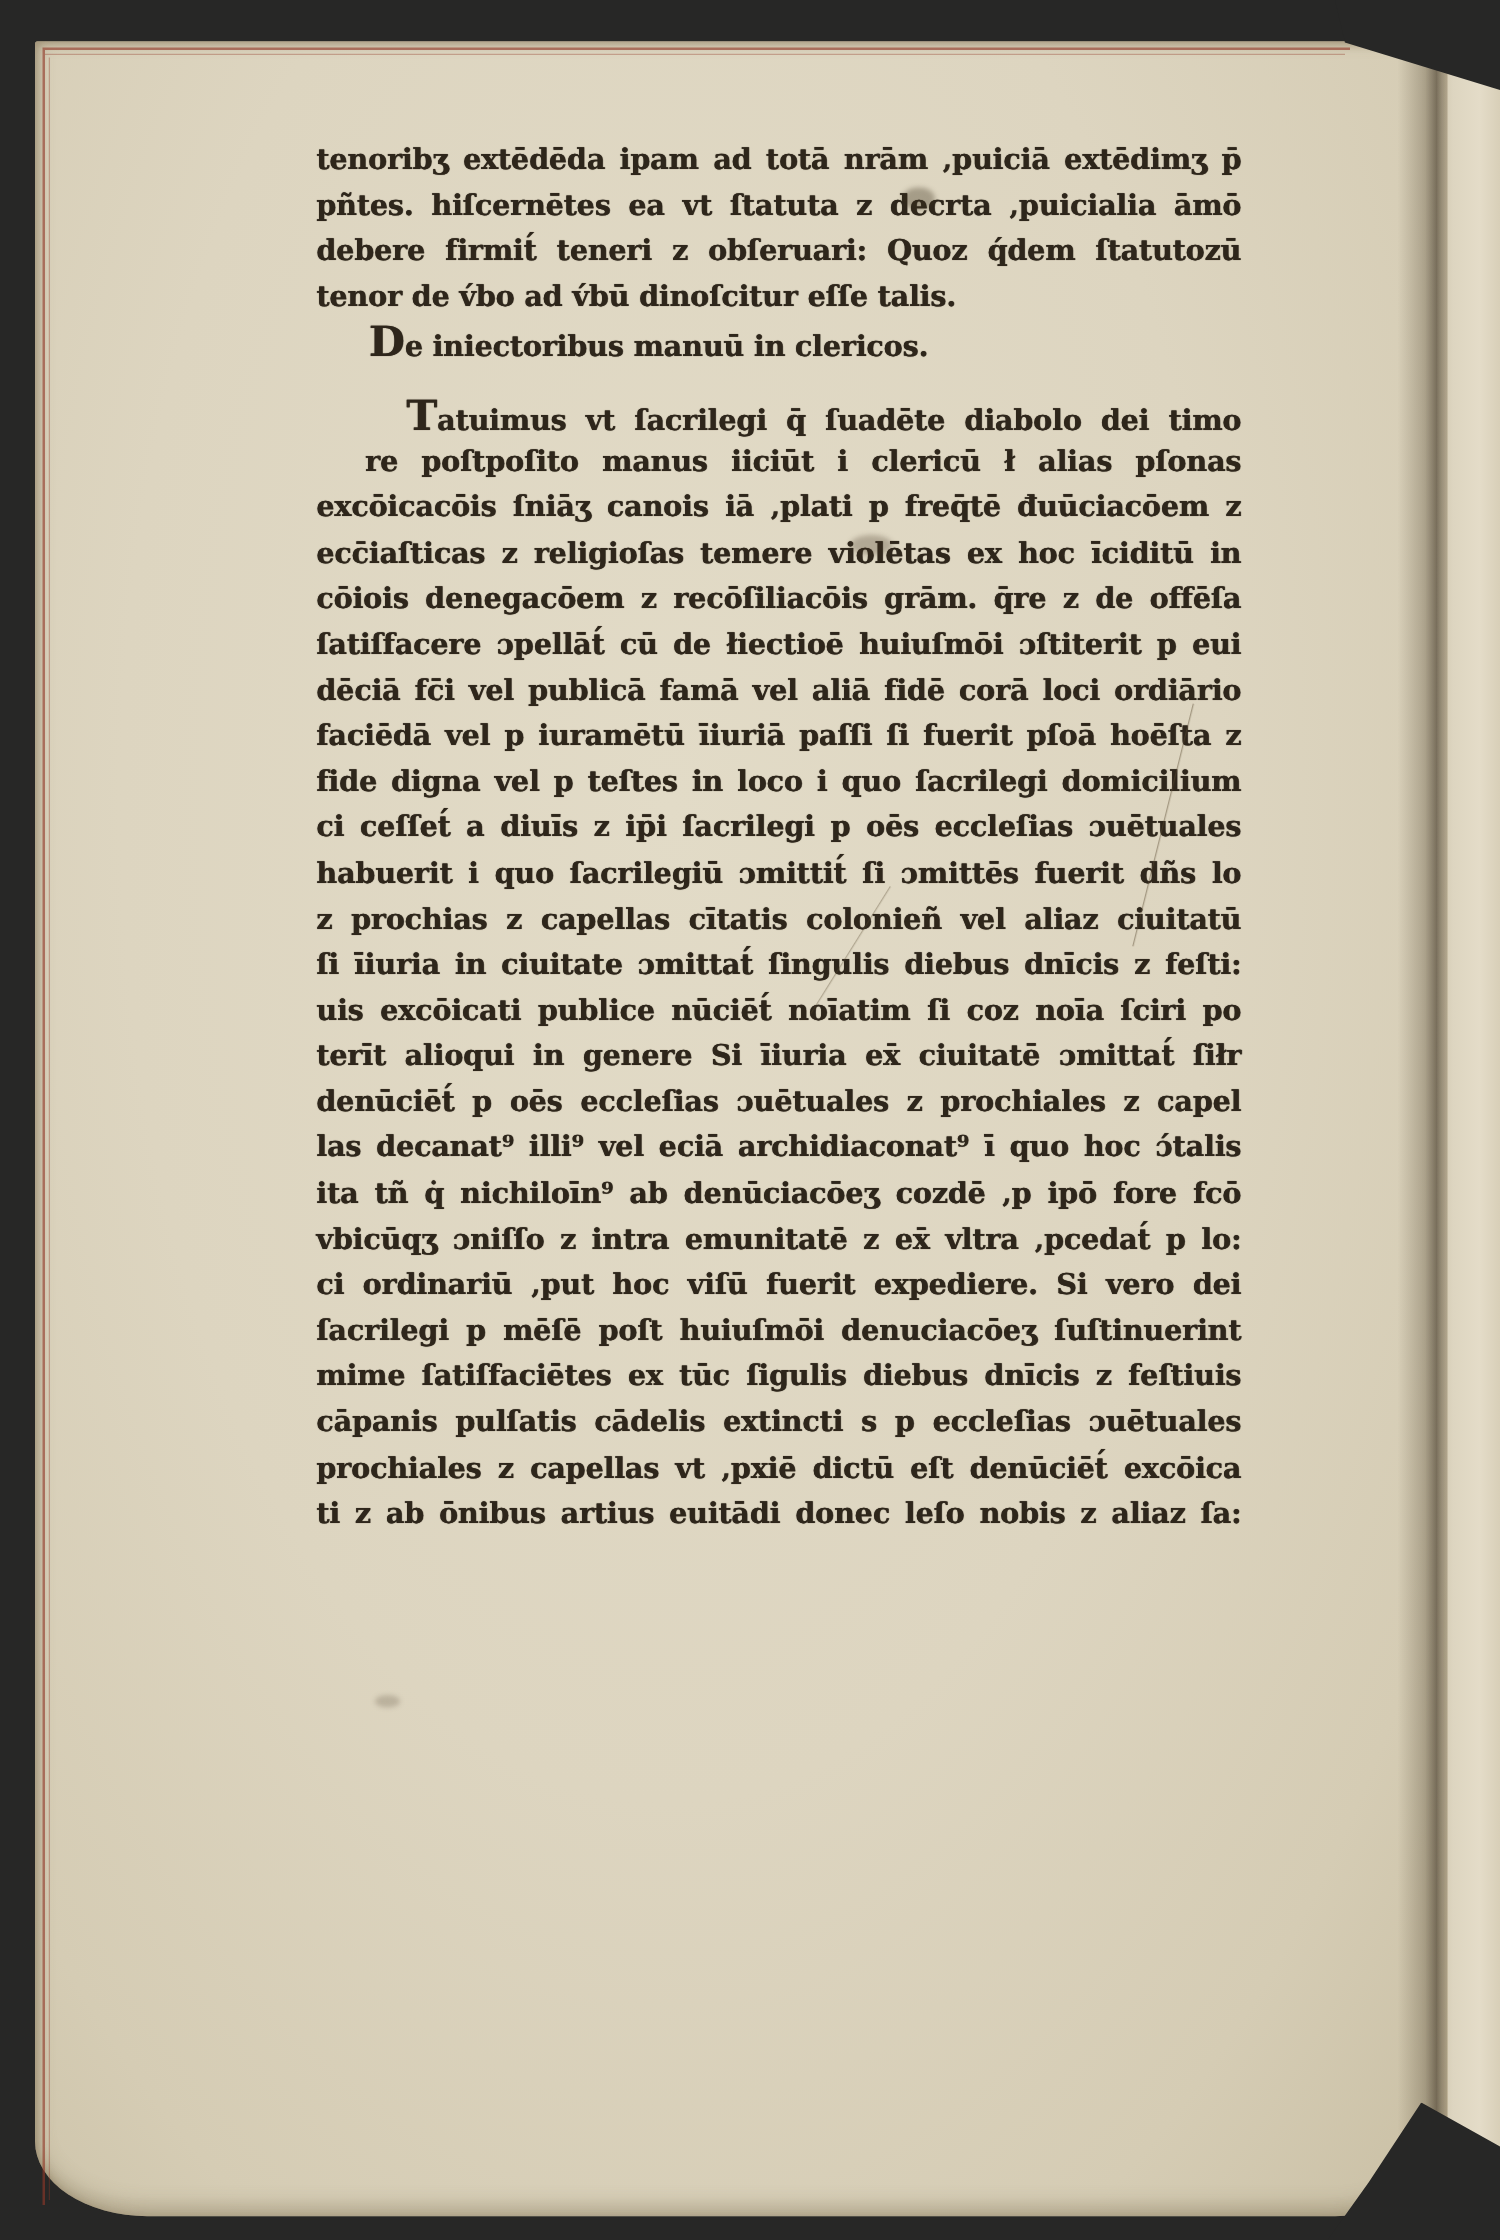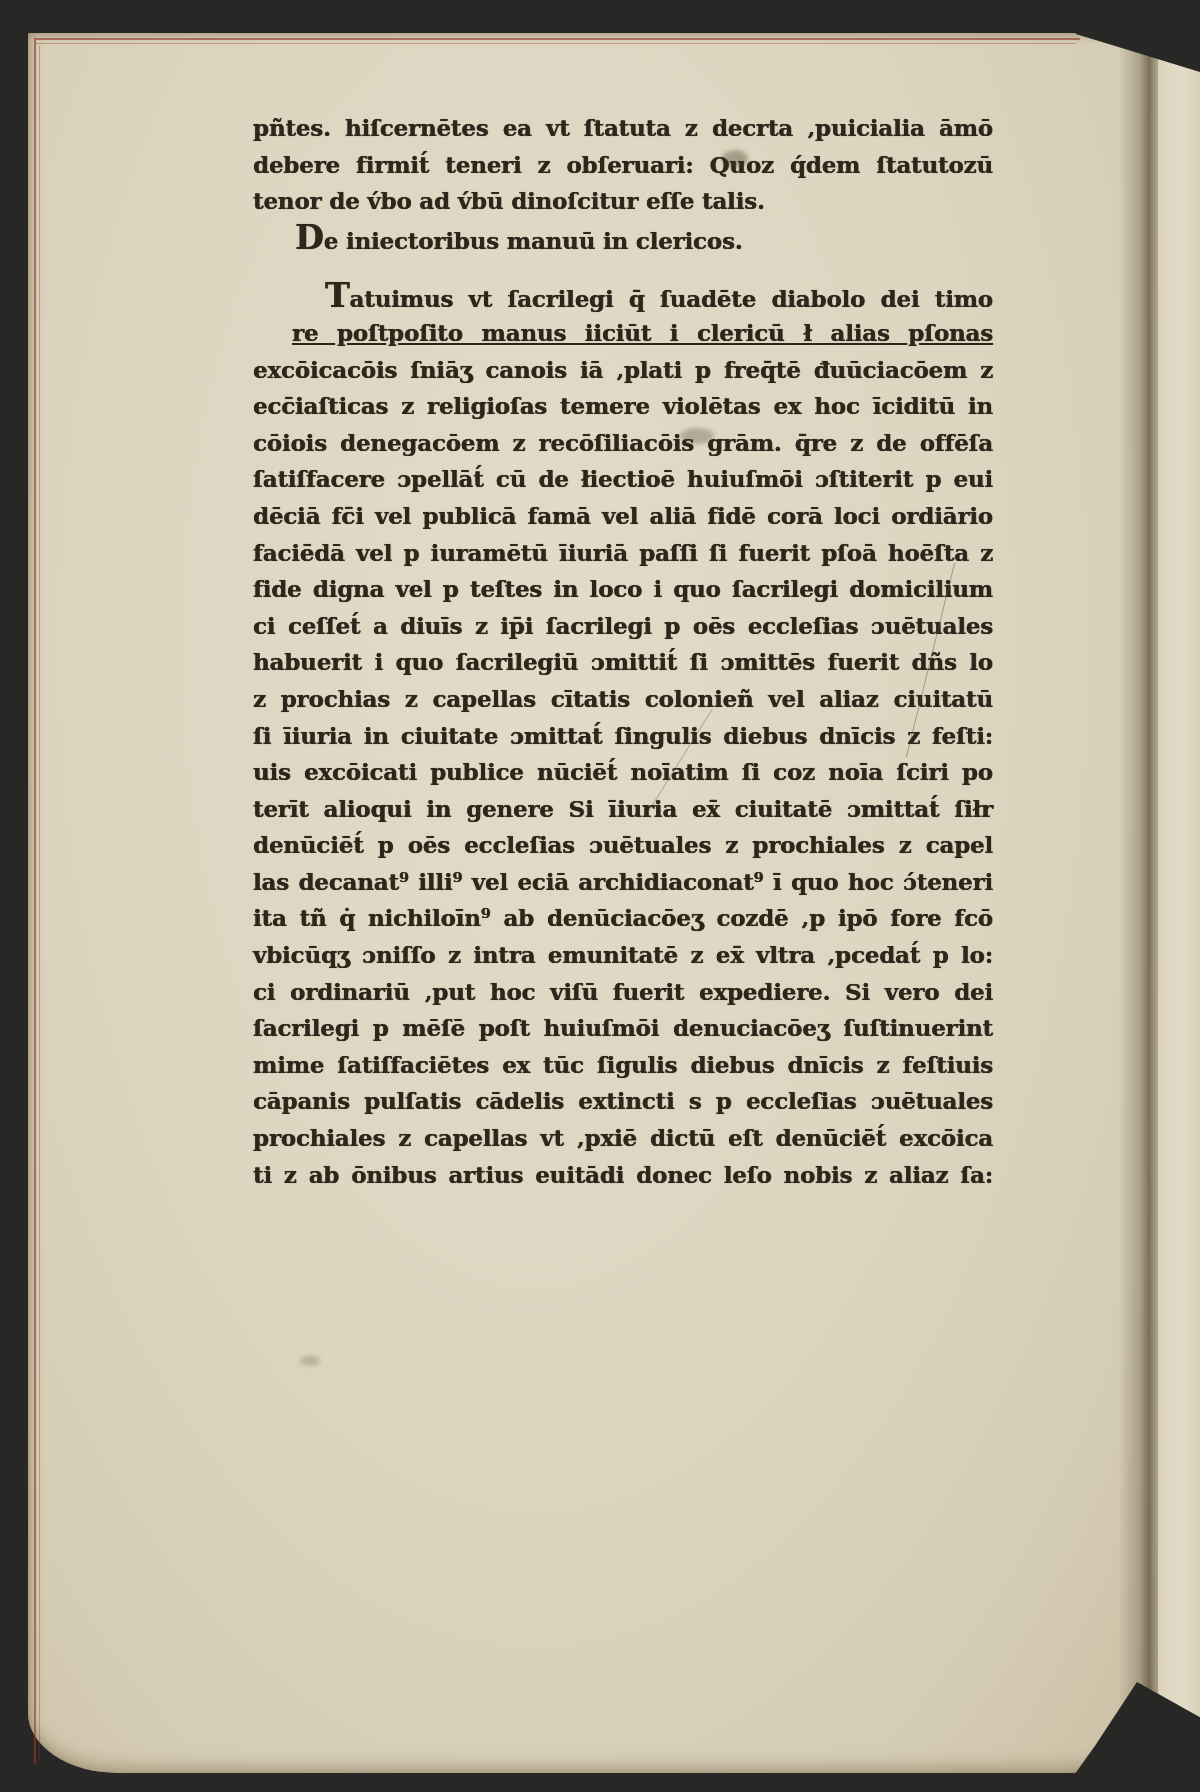--- a/index.html
+++ b/index.html
@@ -115,41 +115,42 @@
 <div id="gutter-shadow"></div>
 
 <div id="book-page"></div>
 
 <div id="edge-line-top" class="edge-line"></div>
 <div id="edge-line-top2" class="edge-line"></div>
 <div id="edge-line-left" class="edge-line"></div>
 <div id="edge-line-left2" class="edge-line"></div>
 
 <div id="text-block">
+    <div class="line">tenoribʒ extēdēda ipam ad totā nrām ‚puiciā extēdimʒ p̄</div>
     <div class="line">pñtes. hiſcernētes ea vt ſtatuta z decrta ‚puicialia āmō</div>
     <div class="line">debere firmit́ teneri z obſeruari: Quoz q́dem ſtatutozū</div>
     <div class="line short">tenor de v́bo ad v́bū dinoſcitur eſſe talis.</div>
     <div class="line short initial" style="padding-left: 42px;">De iniectoribus manuū in clericos.</div>
     <div class="line initial" style="padding-left: 72px; margin-top: 22px;">Tatuimus vt ſacrilegi q̄ ſuadēte diabolo dei timo</div>
-    <div class="line" style="padding-left: 39px; text-decoration: underline;">re poſtpoſito manus iiciūt i clericū ł alias pſonas</div>
+    <div class="line" style="padding-left: 39px;">re poſtpoſito manus iiciūt i clericū ł alias pſonas</div>
     <div class="line">excōicacōis ſniāʒ canois iā ‚plati p freq̄tē đuūciacōem z</div>
     <div class="line">ecc̄iaſticas z religioſas temere violētas ex hoc īciditū in</div>
     <div class="line">cōiois denegacōem z recōſiliacōis grām. q̄re z de offēſa</div>
     <div class="line">ſatiſfacere ɔpellāt́ cū de łiectioē huiuſmōi ɔſtiterit p eui</div>
     <div class="line">dēciā fc̄i vel publicā famā vel aliā fidē corā loci ordiārio</div>
     <div class="line">faciēdā vel p iuramētū īiuriā paſſi ſi fuerit pſoā hoēſta z</div>
     <div class="line">fide digna vel p teſtes in loco i quo ſacrilegi domicilium</div>
     <div class="line">ci ceſſet́ a diuīs z ip̄i ſacrilegi p oēs eccleſias ɔuētuales</div>
     <div class="line">habuerit i quo ſacrilegiū ɔmittit́ ſi ɔmittēs fuerit dñs lo</div>
     <div class="line">z prochias z capellas cītatis colonieñ vel aliaz ciuitatū</div>
     <div class="line">ſi īiuria in ciuitate ɔmittat́ ſingulis diebus dnīcis z feſti:</div>
     <div class="line">uis excōicati publice nūciēt́ noīatim ſi coz noīa ſciri po</div>
     <div class="line">terīt alioqui in genere Si īiuria ex̄ ciuitatē ɔmittat́ ſiłr</div>
     <div class="line">denūciēt́ p oēs eccleſias ɔuētuales z prochiales z capel</div>
-    <div class="line">las decanat⁹ illi⁹ vel eciā archidiaconat⁹ ī quo hoc ɔ́teneri</div>
+    <div class="line">las decanat⁹ illi⁹ vel eciā archidiaconat⁹ ī quo hoc ɔ́talis</div>
     <div class="line">ita tñ q̇ nichiloīn⁹ ab denūciacōeʒ cozdē ‚p ipō fore fcō</div>
     <div class="line">vbicūqʒ ɔniſſo z intra emunitatē z ex̄ vltra ‚pcedat́ p lo:</div>
     <div class="line">ci ordinariū ‚put hoc viſū fuerit expediere. Si vero dei</div>
     <div class="line">ſacrilegi p mēſē poſt huiuſmōi denuciacōeʒ ſuſtinuerint</div>
     <div class="line">mime ſatiſfaciētes ex tūc ſigulis diebus dnīcis z feſtiuis</div>
     <div class="line">cāpanis pulſatis cādelis extincti s p eccleſias ɔuētuales</div>
     <div class="line">prochiales z capellas vt ‚pxiē dictū eſt denūciēt́ excōica</div>
     <div class="line">ti z ab ōnibus artius euitādi donec leſo nobis z aliaz ſa:</div>
   </div>
 

